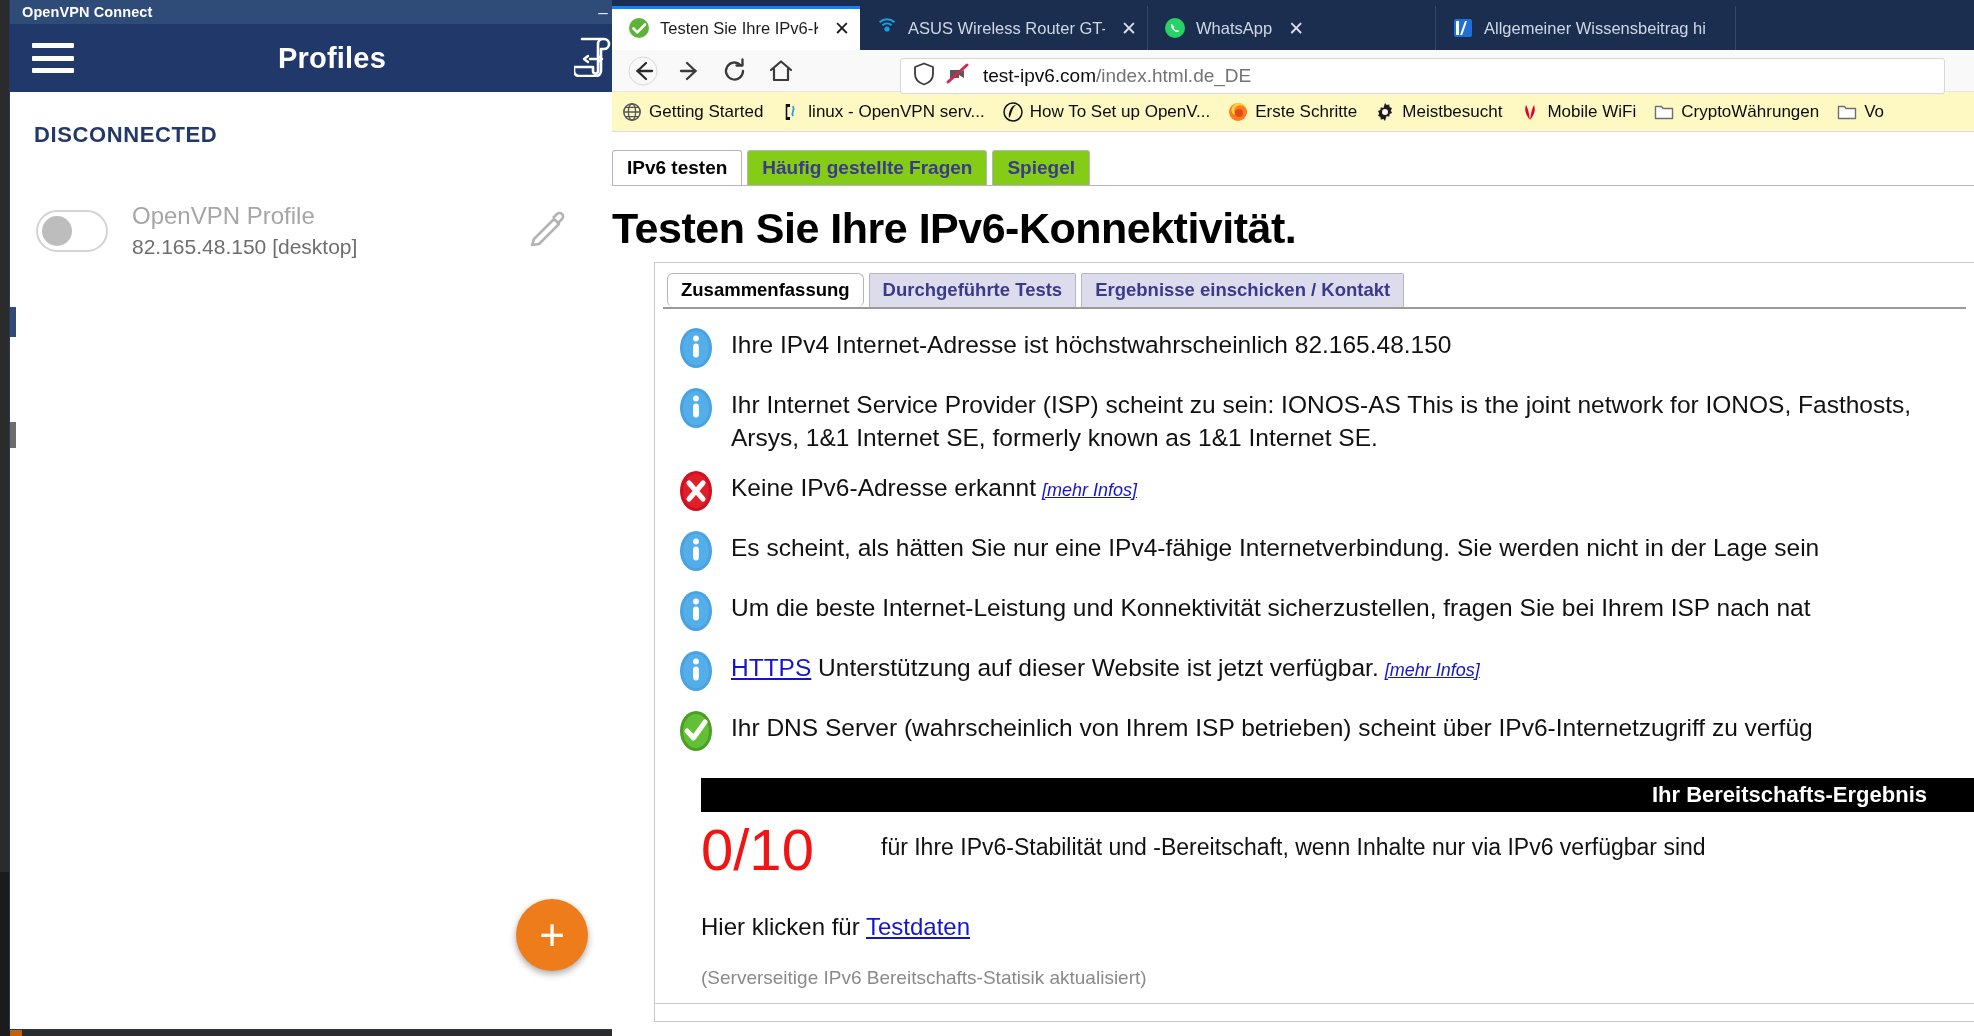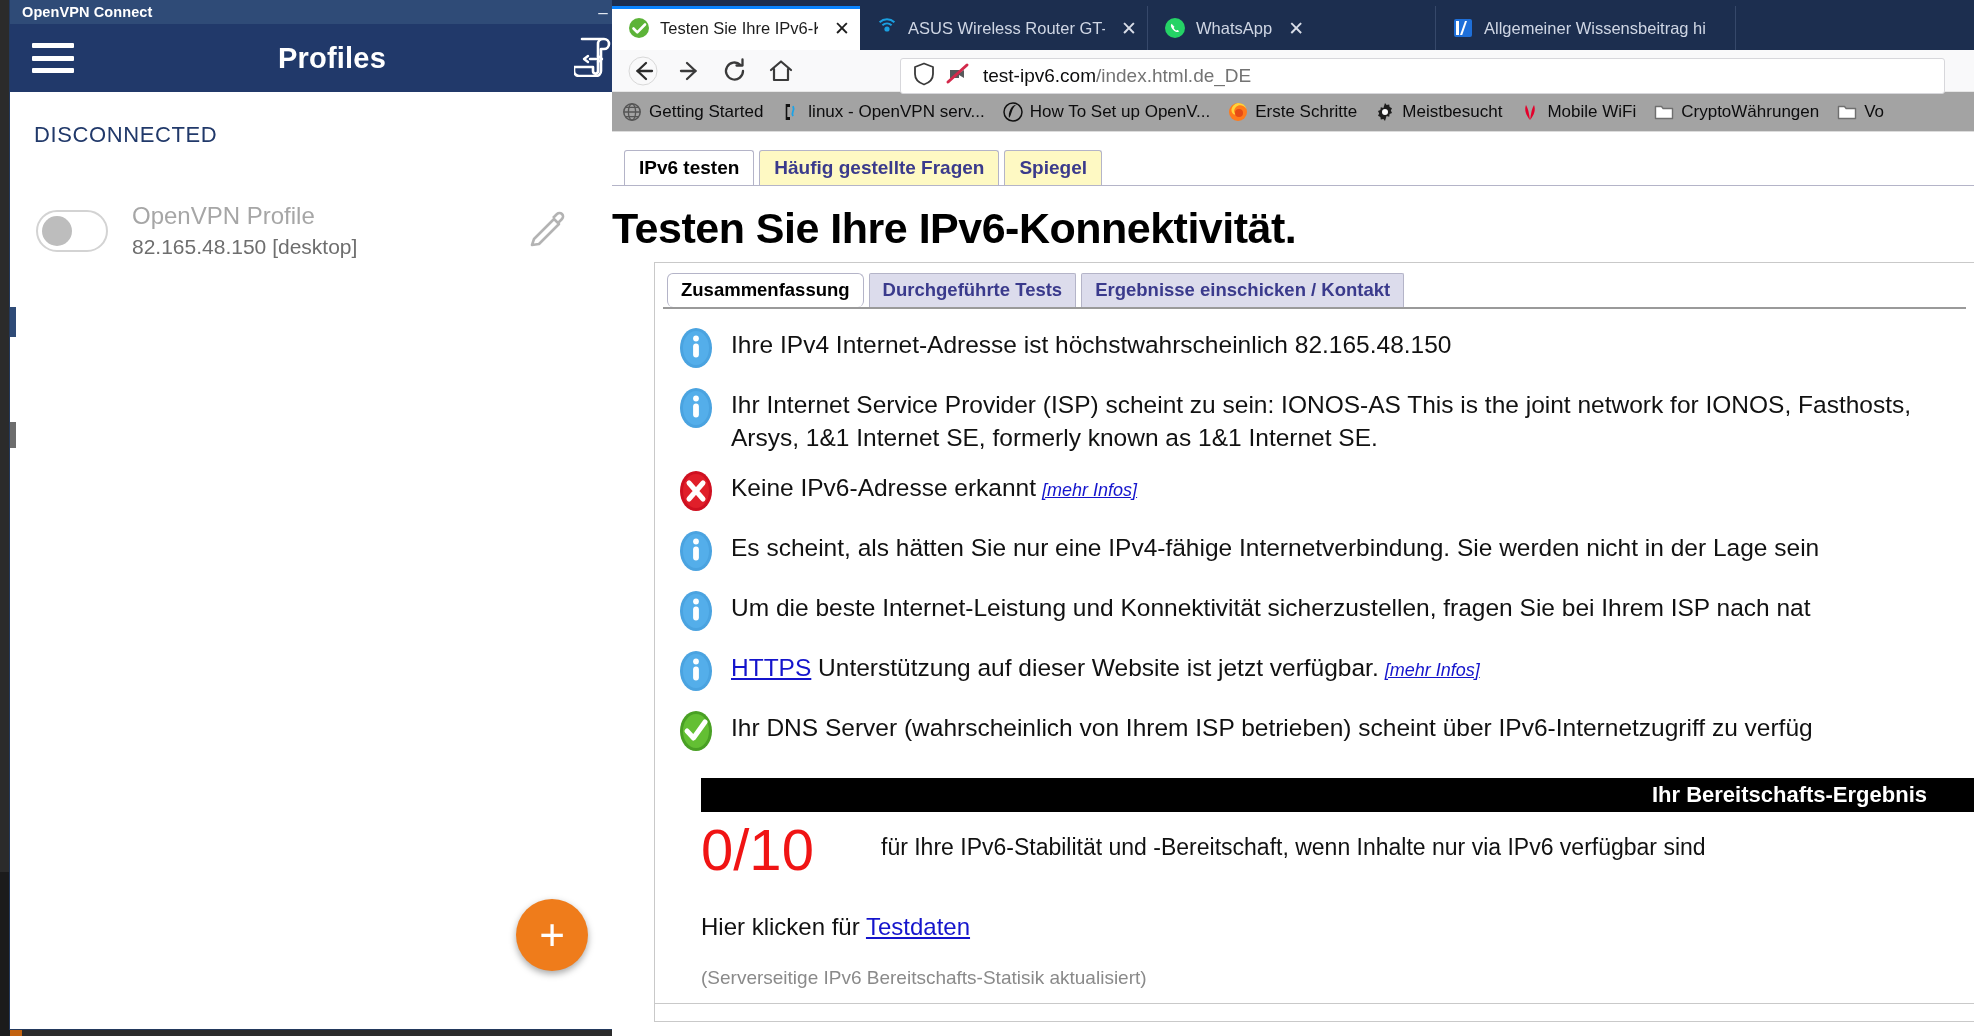--- a/index.html
+++ b/index.html
@@ -55,21 +55,21 @@
   .hamburger span { display:block; height:5px; background:#fff; border-radius:1px; width:100%; }
   .ovpn-appbar-title {
     width:100%; text-align:center; color:#ffffff; font-size:29px; font-weight:bold;
     letter-spacing:0.2px;
   }
   .import-icon { position:absolute; right:40px; top:50%; transform:translateY(-50%); }
 
   .ovpn-body { position:relative; background:#fff; height:937px; }
   .ovpn-status {
     position:absolute; left:24px; top:30px;
-    color:#21396a; font-size:22px; font-weight:normal; letter-spacing:0.6px;
+    color:#21396a; font-size:22px; font-weight:bold; letter-spacing:0.6px;
   }
   .profile-row {
     position:absolute; left:0; top:92px; width:600px; height:94px;
     display:flex; align-items:center;
   }
   .toggle {
     margin-left:26px; width:72px; height:42px; border-radius:21px;
     background:#ffffff; border:2px solid #d3d3d3; position:relative; flex:none;
   }
   .toggle .knob {
@@ -134,33 +134,33 @@
     position:absolute; left:288px; top:8px; width:1045px; height:36px;
     background:#ffffff; border:1px solid #d7d7db; border-radius:3px;
     display:flex; align-items:center; padding:0 12px;
   }
   .urlbar .u-shield { margin-right:10px; flex:none; }
   .urlbar .u-strike { margin-right:12px; flex:none; }
   .url-text { font-size:19px; color:#0c0c0d; white-space:nowrap; }
   .url-text .path { color:#737373; }
 
   .fx-bookmarks {
-    height:40px; background:#a3a3a3; display:flex; align-items:center;
+    height:40px; background:#fef9c3; display:flex; align-items:center;
     border-bottom:1px solid #dcdcdc; padding-left:10px; overflow:hidden;
   }
   .bm { display:flex; align-items:center; margin-right:18px; flex:none; }
   .bm .bmi { width:20px; height:20px; margin-right:7px; flex:none; }
   .bm .bml { font-size:17px; color:#0c0c0d; white-space:nowrap; }
 
   
   .page { position:relative; background:#ffffff; height:894px; overflow:hidden; }
-  .pg-tabs { position:absolute; left:12px; top:18px; height:36px; display:flex; align-items:flex-end; }
+  .pg-tabs { position:absolute; left:0; top:18px; height:36px; display:flex; align-items:flex-end; }
   .pg-tab {
     border:1px solid #b4b4c8; border-bottom:none; padding:6px 14px 7px;
-    font-size:19px; font-weight:bold; background:#fef9c3; color:#3a3a8c;
+    font-size:19px; font-weight:bold; background:#84cc16; color:#3a3a8c;
     margin-right:5px; border-radius:3px 3px 0 0; line-height:1.15;
   }
   .pg-tab.active { background:#ffffff; color:#000000; }
   .pg-tabs-rule { position:absolute; left:0; top:53px; width:1362px; height:1px; background:#b4b4c8; }
 
   .pg-h1 {
     position:absolute; left:0; top:72px; font-size:43px; font-weight:bold;
     color:#000; letter-spacing:-0.5px;
   }
 

